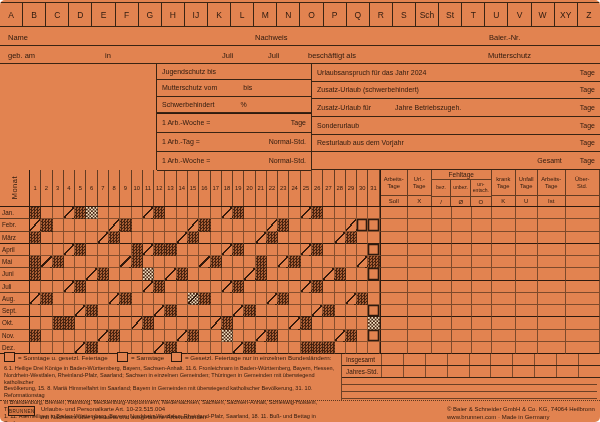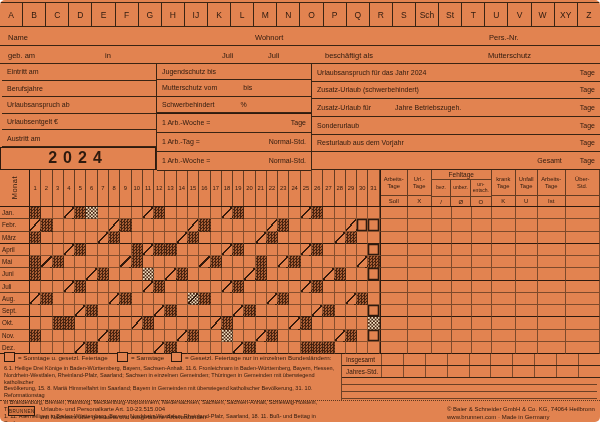--- a/index.html
+++ b/index.html
@@ -113,46 +113,34 @@
       <div class="tab">T</div>
       <div class="tab">U</div>
       <div class="tab">V</div>
       <div class="tab">W</div>
       <div class="tab">XY</div>
       <div class="tab">Z</div>
     </div>
 
   <div class="rowline row-name">
     <span style="left:8px">Name</span>
-    <span style="left:255px">Wohnort</span>
-    <span style="left:489px">Pers.-Nr.</span>
+    <span style="left:255px">Nachweis</span>
+    <span style="left:489px">Baier.-Nr.</span>
   </div>
 
   <div class="rowline row-geb">
     <span style="left:8px">geb. am</span>
     <span style="left:105px">in</span>
     <span style="left:222px">Juli</span>
     <span style="left:268px">Juli</span>
-    <span style="left:325px">beschäftigt als</span>
+    <span style="left:308px">beschäftigt als</span>
     <span style="left:488px">Mutterschutz</span>
   </div>
 
   <div class="info">
-    <div class="col-left">
-      <div id="leftFields">
-          <div class="f-row">Eintritt am</div>
-          <div class="f-row">Berufsjahre</div>
-          <div class="f-row">Urlaubsanspruch ab</div>
-          <div class="f-row">Urlaubsentgelt  €</div>
-          <div class="f-row">Austritt am</div>
-        </div>
-      <div class="year-box">
-        <span>2024</span>
-      </div>
-    </div>
     <div class="col-mid">
       <div id="midFields">
           <div class="f-row">
             <div>Jugendschutz bis</div>
           </div>
           <div class="f-row">
             <div>Mutterschutz vom</div>
             <div class="f-suffix">bis</div>
           </div>
           <div class="f-row">

